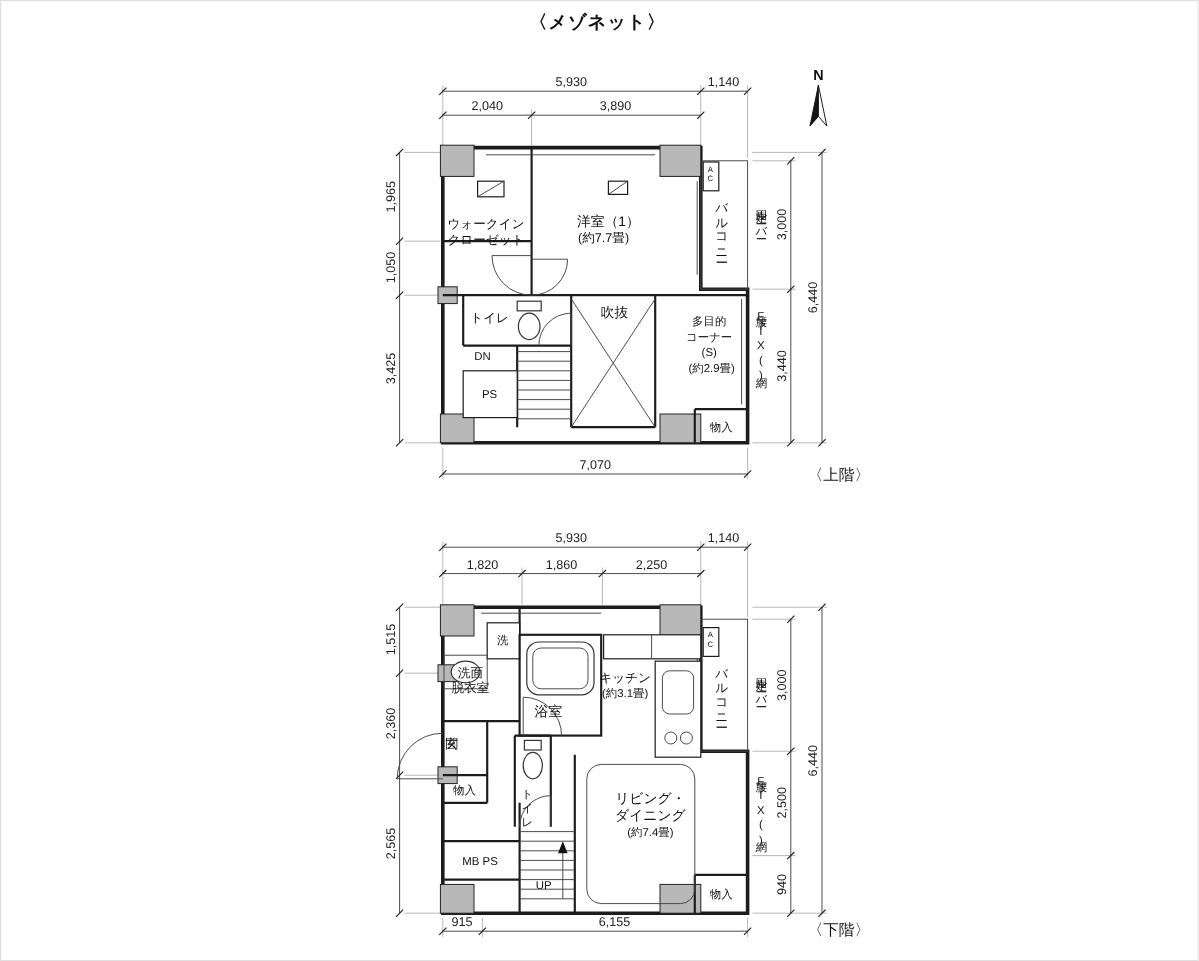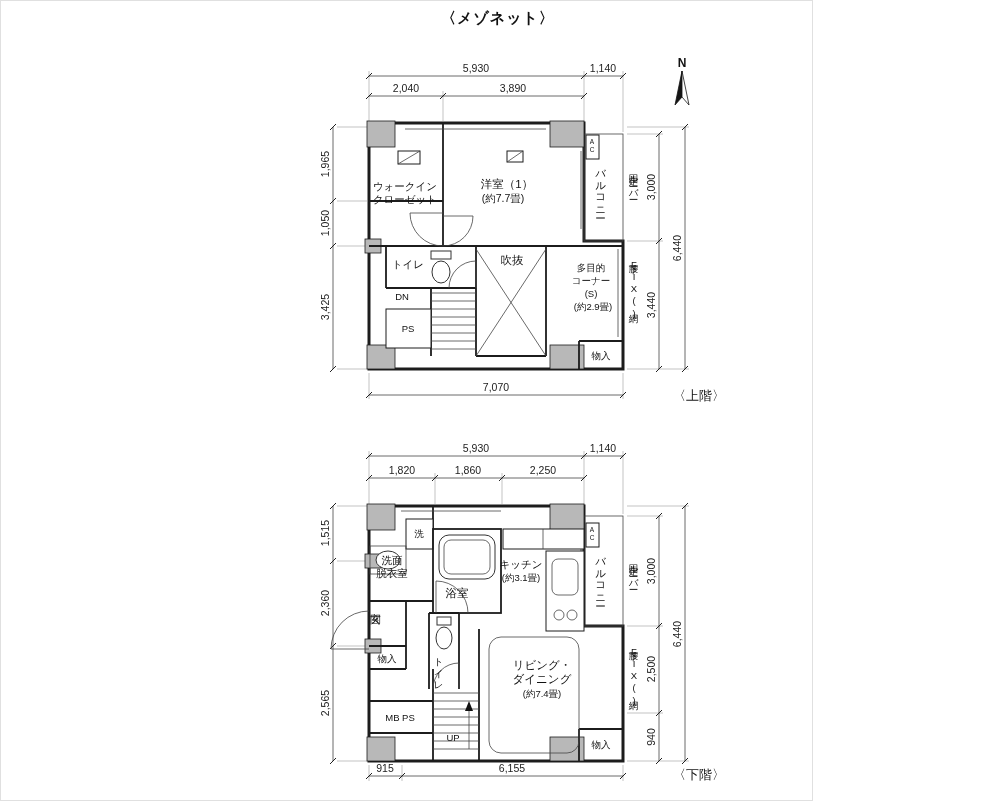--- a/index.html
+++ b/index.html
@@ -1,16 +1,16 @@
 <!DOCTYPE html>
 <html><head>
 <meta charset="utf-8">
 <style>
   html,body{margin:0;padding:0;background:#fff;}
-  #page{width:813px;height:801px;position:relative;background:#fff;border:1px solid #e0e0e0;box-sizing:border-box;
+  #page{width:999px;height:801px;position:relative;background:#fff;border:1px solid #e0e0e0;box-sizing:border-box;
         font-family:"Liberation Sans","DejaVu Sans",sans-serif;}
   svg text{font-family:"Liberation Sans","DejaVu Sans",sans-serif;fill:#111;text-anchor:middle;}
   .title-t{font-size:15px;font-weight:bold;letter-spacing:1px;}
   .floor-t{font-size:13px;}
   .dimtext{font-size:10.5px;fill:#222;}
   .room{font-size:11.5px;}
   .room-m{font-size:10.5px;}
   .room-s{font-size:9.5px;}
   .tiny{font-size:6.5px;}
   .vtext{writing-mode:vertical-rl;text-orientation:upright;text-anchor:start;letter-spacing:1px;}

